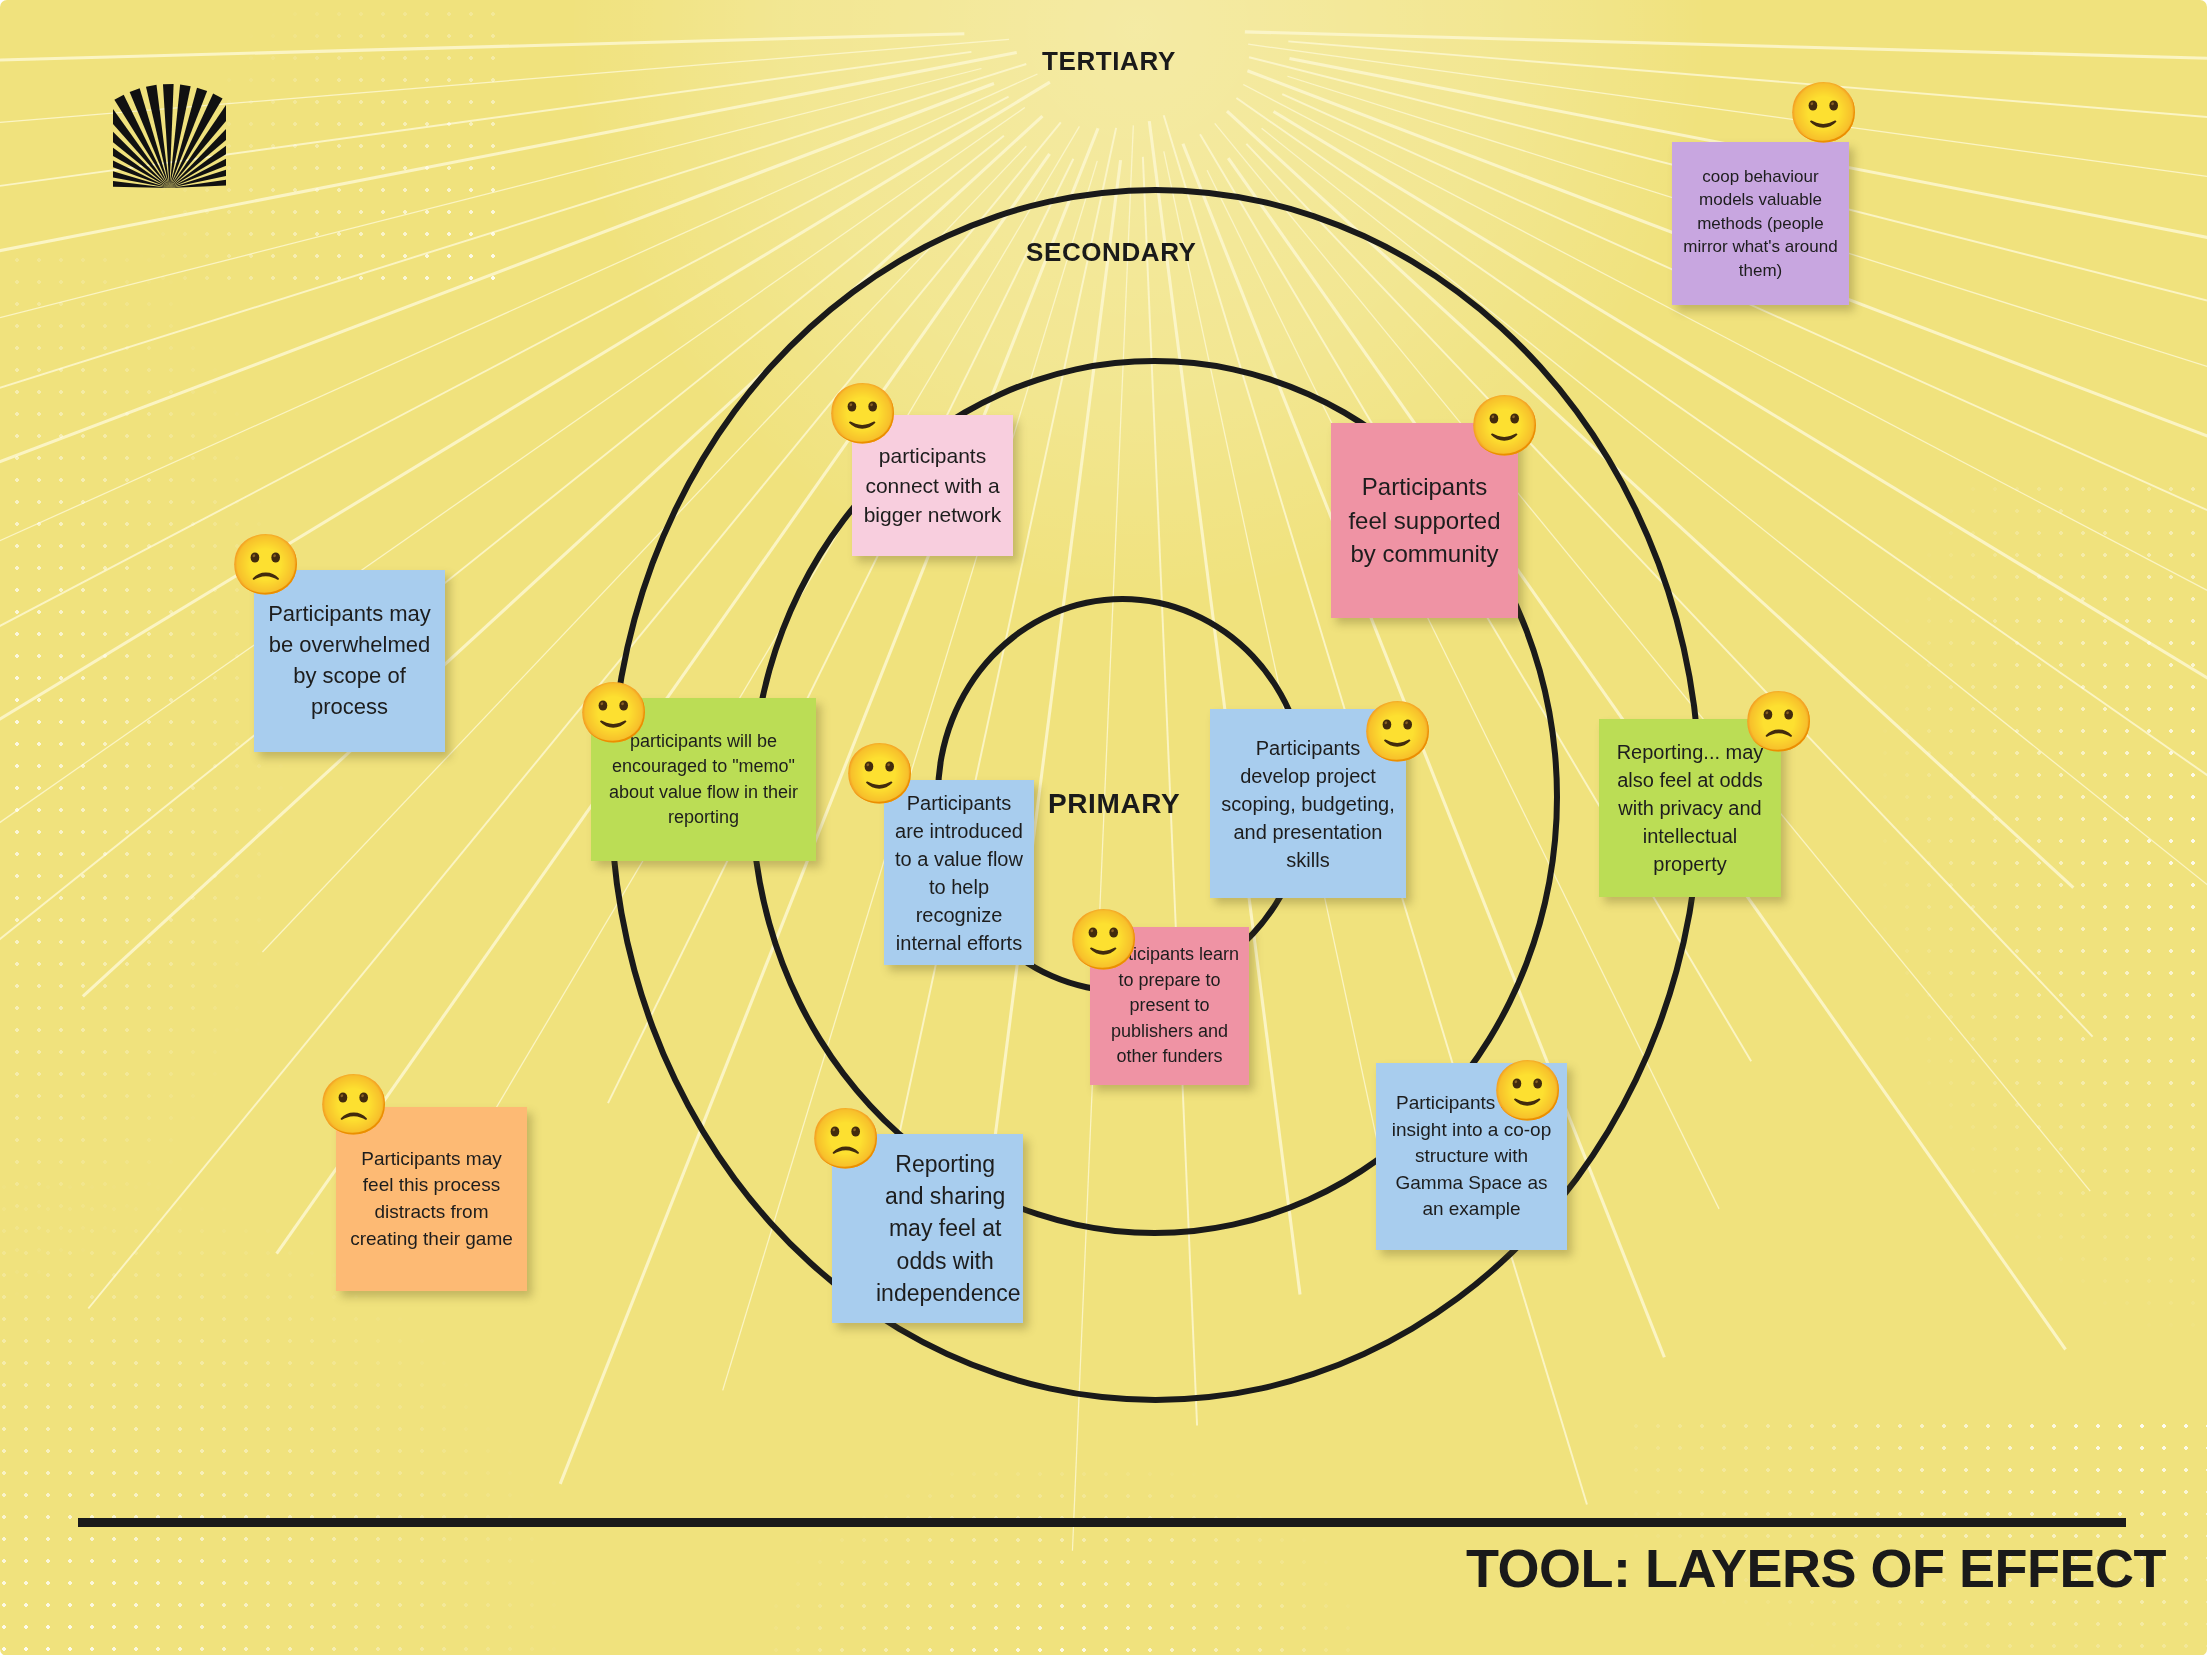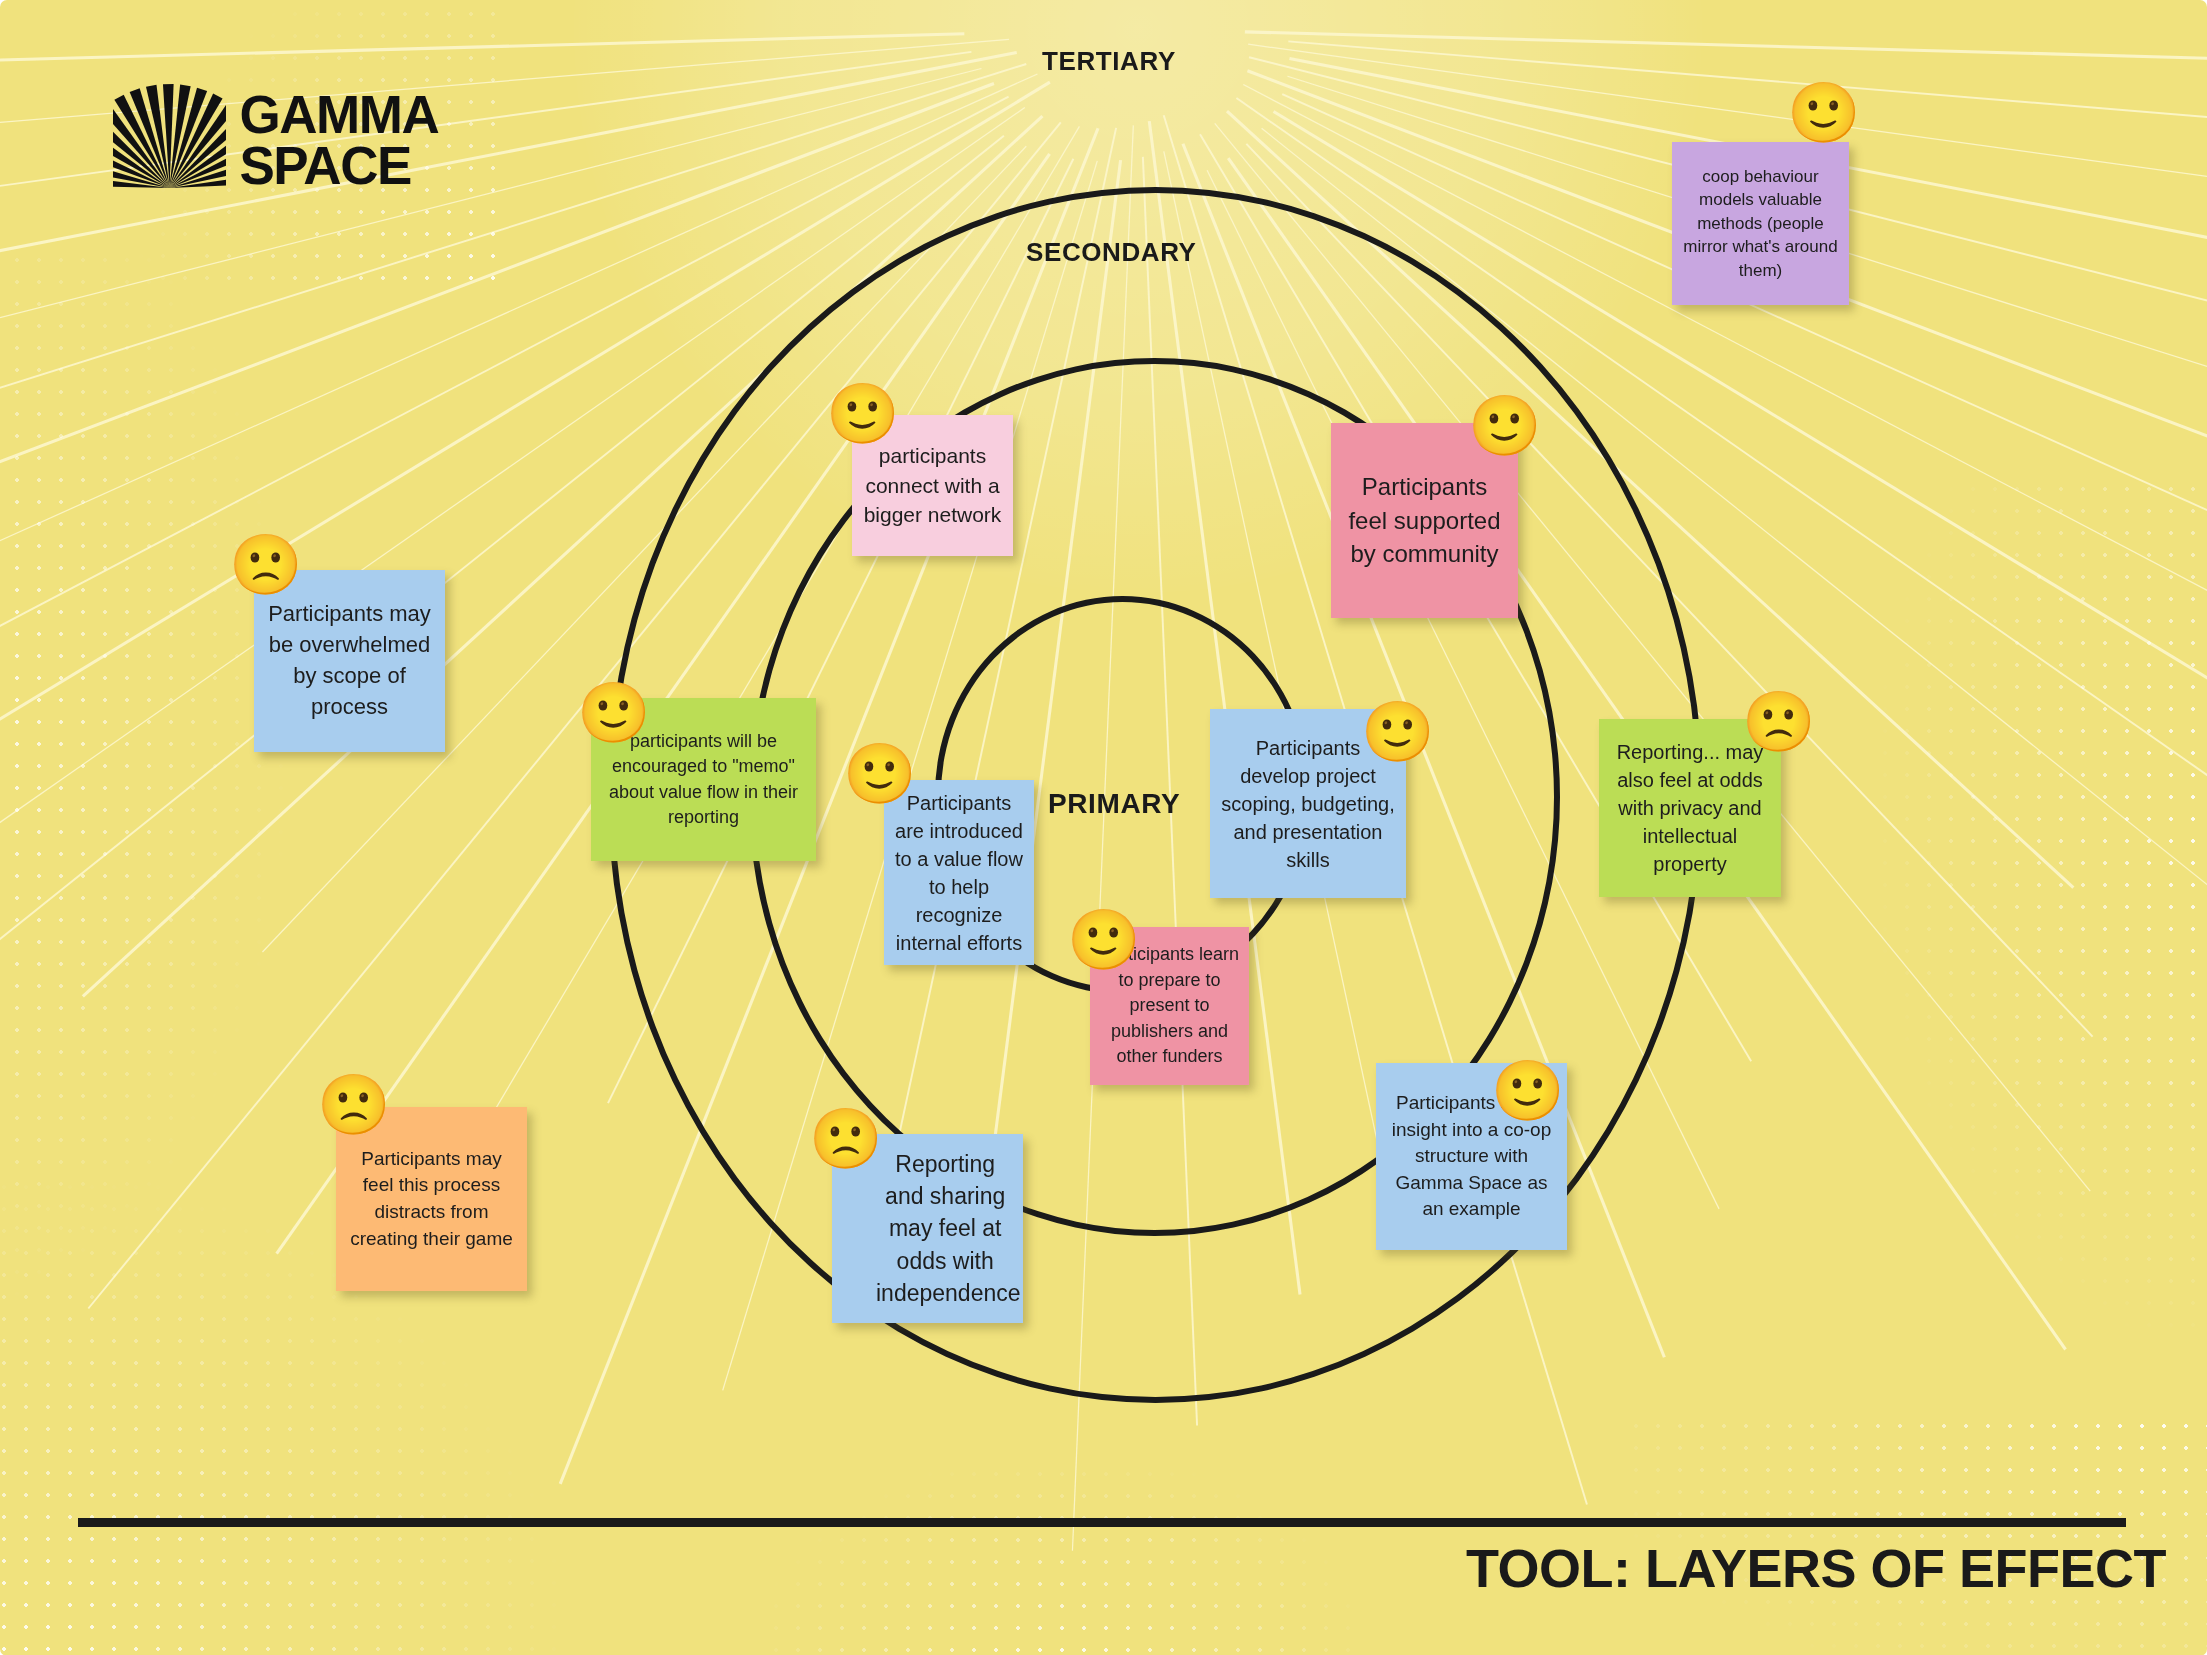--- a/index.html
+++ b/index.html
@@ -248,24 +248,20 @@
             <polygon points="50,92 74.35,3.28 83.30,6.24"></polygon>
             <polygon points="50,92 88.62,8.50 96.96,12.89"></polygon>
             <polygon points="50,92 101.84,15.99 109.34,21.70"></polygon>
             <polygon points="50,92 113.64,25.56 120.11,32.42"></polygon>
             <polygon points="50,92 123.71,36.94 128.95,44.78"></polygon>
             <polygon points="50,92 131.76,49.83 135.65,58.42"></polygon>
             <polygon points="50,92 137.59,63.86 140.01,72.97"></polygon>
             <polygon points="50,92 141.03,78.66 141.91,88.05"></polygon>
           </g>
       </svg>
-      <div id="gamma-words">
-        <div>GAMMA</div>
-        <div>SPACE</div>
-      </div>
     </div>
 
   </div>
 
   <div class="note" id="note-coop" style="left: 1672px; top: 142px; width: 177px; height: 163px; font-size: 17px; line-height: 1.38; background: rgb(200, 166, 224);">
     <span>coop behaviour models valuable methods (people mirror what's around them)</span>
   </div>
   <div class="emoji" style="left:1787px; top:81px; font-size:59px; line-height:65px;">🙂</div>
 
   <div class="note" id="note-network" style="left: 852px; top: 415px; width: 161px; height: 141px; font-size: 21px; line-height: 1.42; background: rgb(248, 206, 222);">

